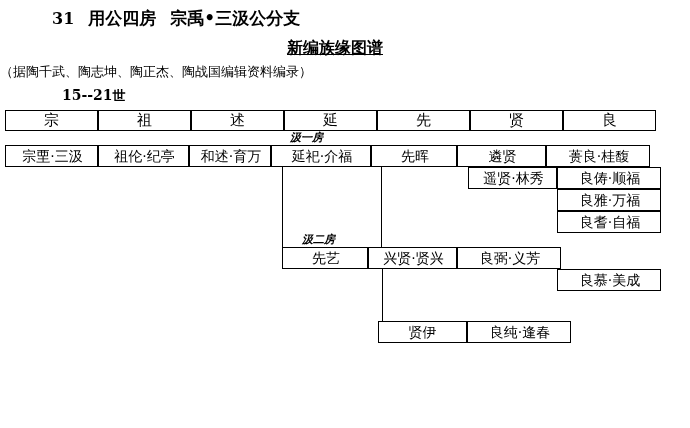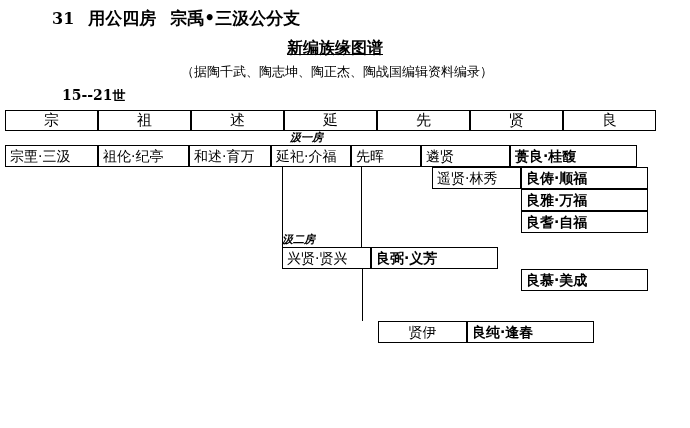--- a/index.html
+++ b/index.html
@@ -46,21 +46,20 @@
     text-align: center;
     line-height: 20px;
     padding-right: 20px;
     text-decoration: underline;
   }
 
   .doc-note {
     margin: 0;
     padding-top: 5px;
     font-size: 13px;
-    text-align: center;
     line-height: 17px;
     padding-right: 16px;
   }
 
   .gen-label {
     margin: 0;
     padding-top: 6px;
     padding-left: 62px;
     font-size: 15px;
     font-weight: bold;
@@ -98,21 +97,21 @@
     white-space: nowrap;
     overflow: hidden;
   }
   .cell.bx {
     border: 1px solid #000000;
   }
   .cell.ctr {
     text-align: center;
   }
   .cell.lft {
-    text-align: left;
+    text-align: center;
     padding-left: 4px;
   }
 
   
   .hdr .cell {
     height: 21px;
     line-height: 19px;
     font-size: 15px;
     text-align: center;
   }
@@ -123,24 +122,24 @@
   .c-shu   { width: 93px; }
   .c-yan   { width: 93px; }
   .c-xian  { width: 93px; }
   .c-xian2 { width: 93px; }
   .c-xian3 { width: 93px; }
 
   
   .d-zong  { width: 93px; }
   .d-zu    { width: 91px; }
   .d-shu   { width: 82px; }
-  .d-yan   { width: 80px; }
-  .d-xian  { width: 70px; }
+  .d-yan   { width: 100px; }
+  .d-xian  { width: 86px; }
   .d-xianf { width: 89px; }
-  .d-liang { width: 127px; font-weight: bold; }
+  .d-liang { width: 104px; }
 
   .spacer-zong { width: 93px; }
   .spacer-zu   { width: 91px; }
   .spacer-shu  { width: 93px; }
   .spacer-yan  { width: 96px; }
 
   
   .branch-mark {
     font-size: 11px;
     font-style: italic;
@@ -240,20 +239,21 @@
     <div class="spacer-zu"></div>
     <div class="spacer-shu"></div>
     <div class="d-yan vline open" style="height:14px;"></div>
     <div class="branch-mark" style="margin-left:-88px;">汲二房</div>
   </div>
 
   <div class="row">
     <div class="spacer-zong"></div>
     <div class="spacer-zu"></div>
     <div class="spacer-shu"></div>
+    <div class="cell bx d-xian  lft">先艺</div>
     <div class="cell bx d-xianf lft">兴贤·贤兴</div>
     <div class="cell bx d-liang lft">良弼·义芳</div>
   </div>
 
   <div class="row">
     <div class="spacer-zong"></div>
     <div class="spacer-zu"></div>
     <div class="spacer-shu"></div>
     <div class="d-yan open" style="height:22px;"></div>
     <div class="d-xian vline-l open" style="height:22px;"></div>

